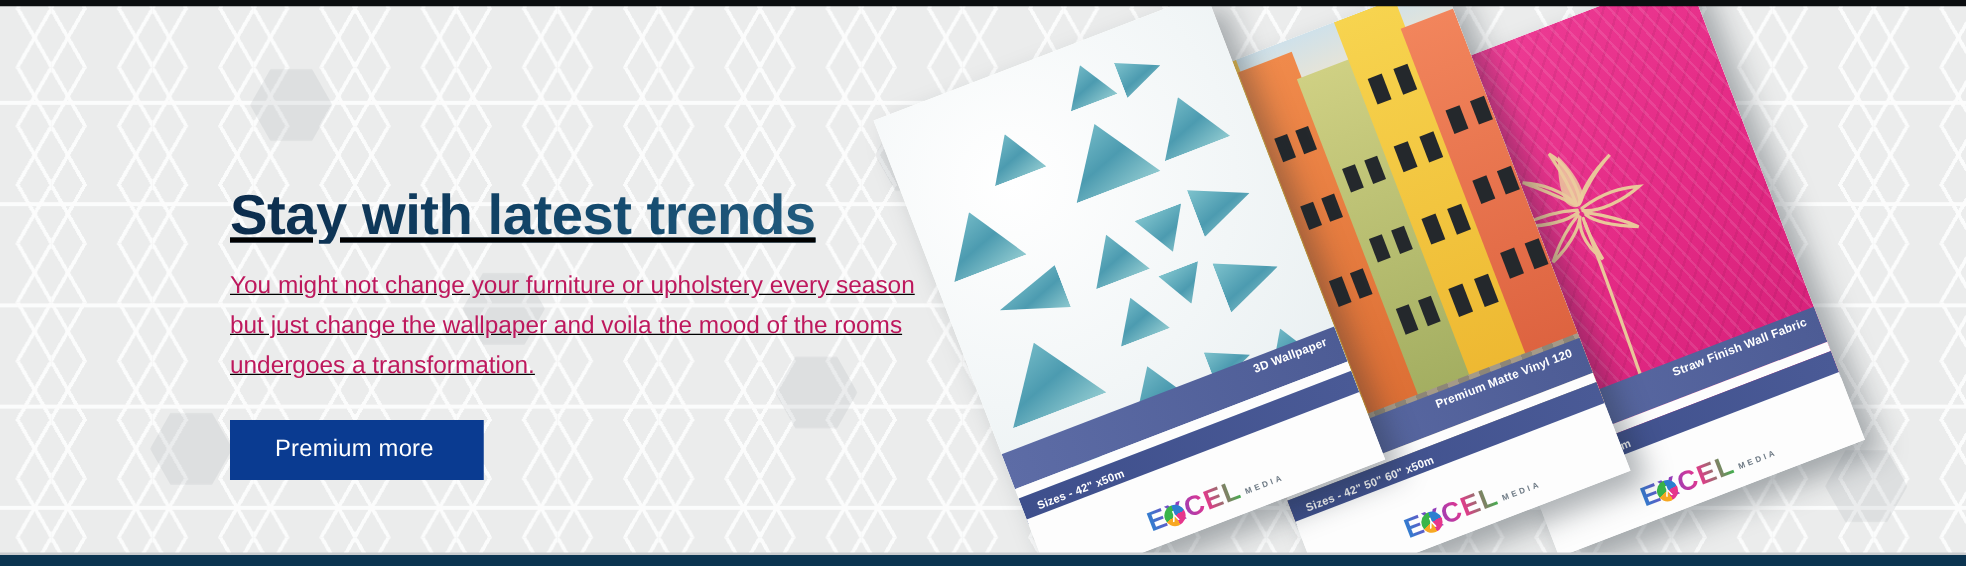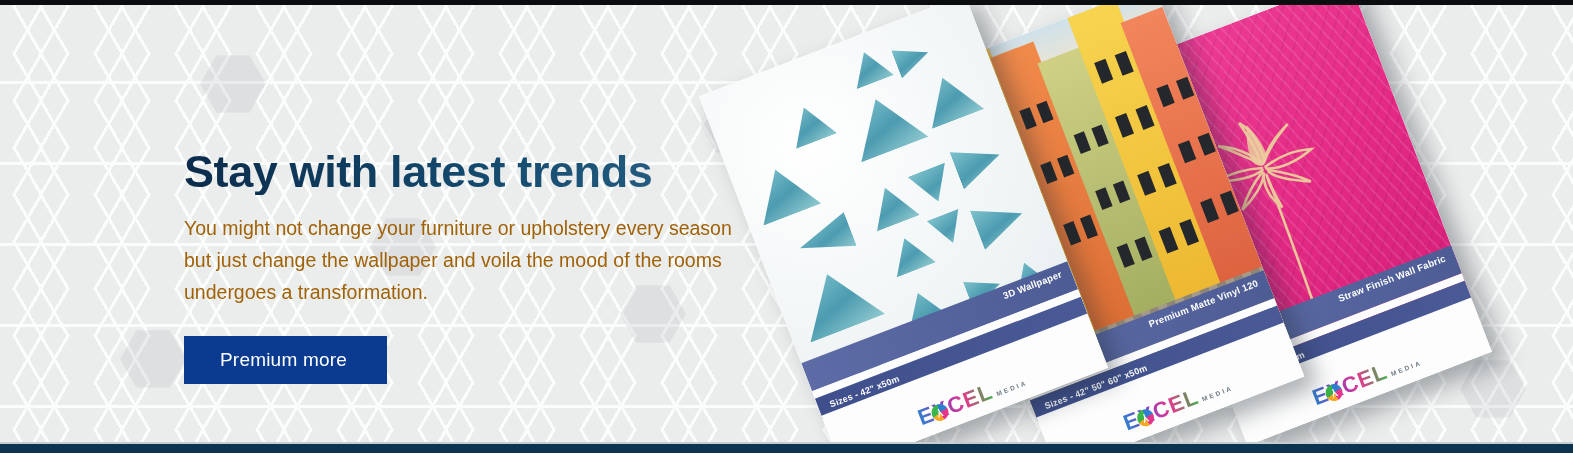--- a/index.html
+++ b/index.html
@@ -79,38 +79,39 @@
     z-index: 2;
     filter: blur(1px);
   }
 
   
   .copy {
     position: absolute;
     left: 184px; top: 148px;
     width: 580px;
     z-index: 20;
+    text-decoration: underline;
   }
   .headline {
     font-size: 45px;
     font-weight: bold;
     line-height: 1.05;
     letter-spacing: -0.4px;
     background: linear-gradient(90deg, #0c2c4c 0%, #12486c 48%, #2b6689 100%);
     -webkit-background-clip: text;
     background-clip: text;
     color: transparent;
     -webkit-text-fill-color: transparent;
     white-space: nowrap;
   }
   .subcopy {
     margin-top: 18px;
     font-size: 19.5px;
     line-height: 1.63;
-    color: #a16207;
+    color: #be185d;
     max-width: 566px;
   }
   .cta {
     display: inline-block;
     margin-top: 27px;
     background: #0a3b91;
     color: #ffffff;
     font-size: 19px;
     letter-spacing: .2px;
     padding: 14px 40px 15px 36px;

